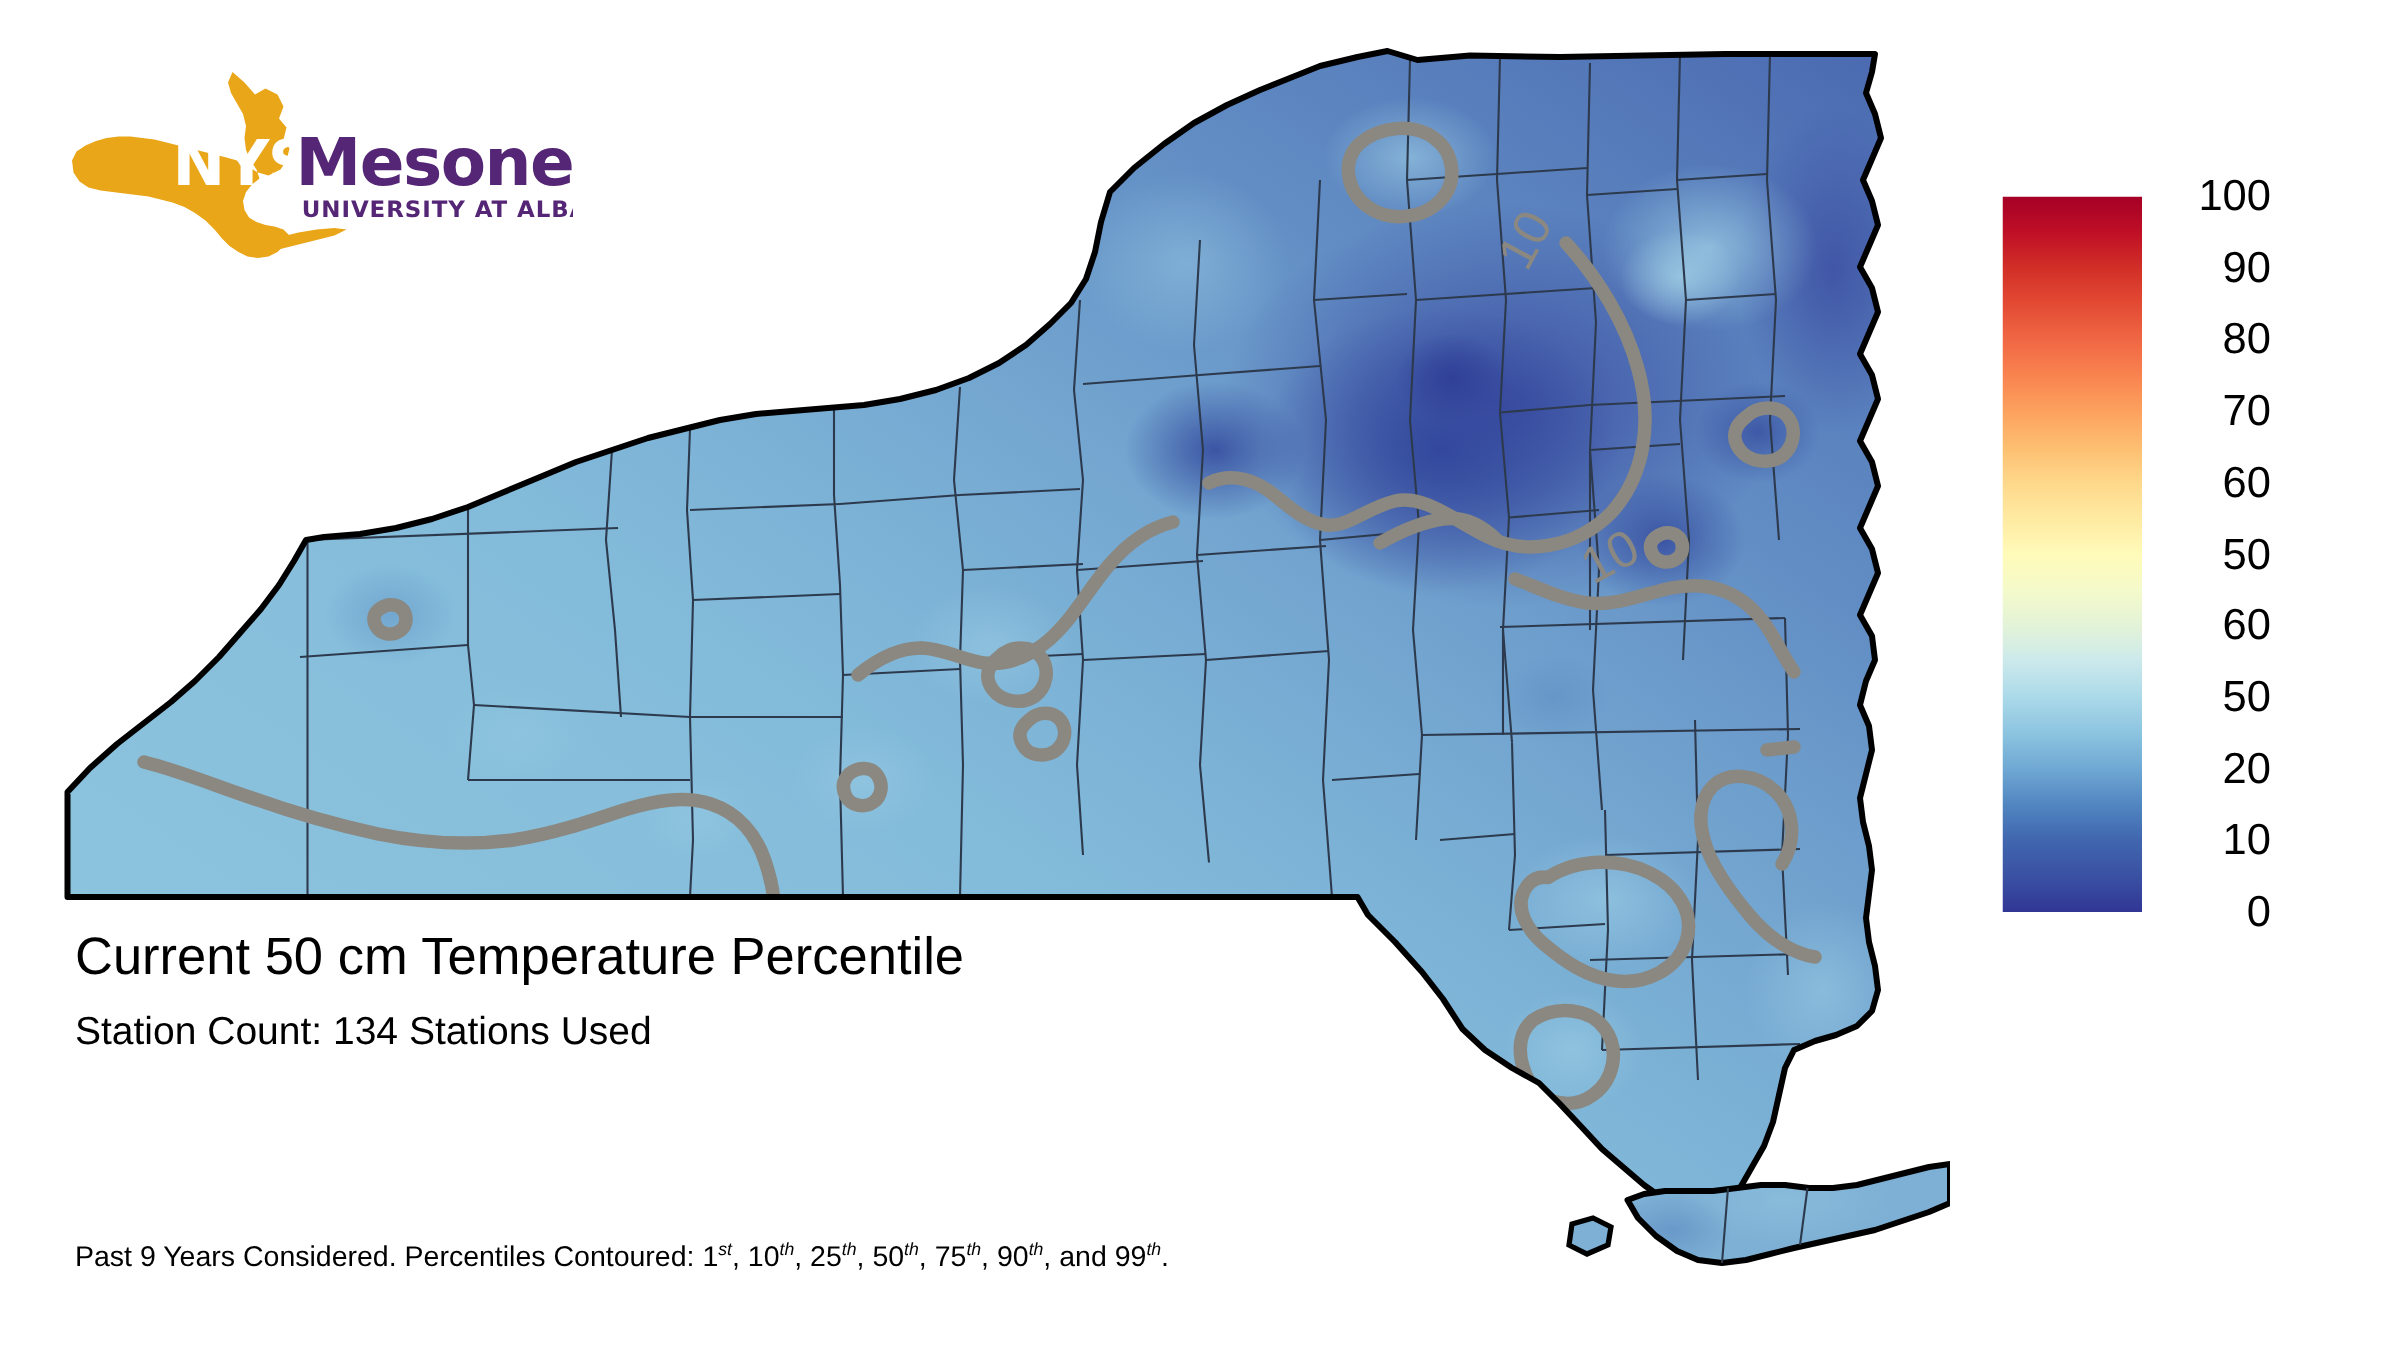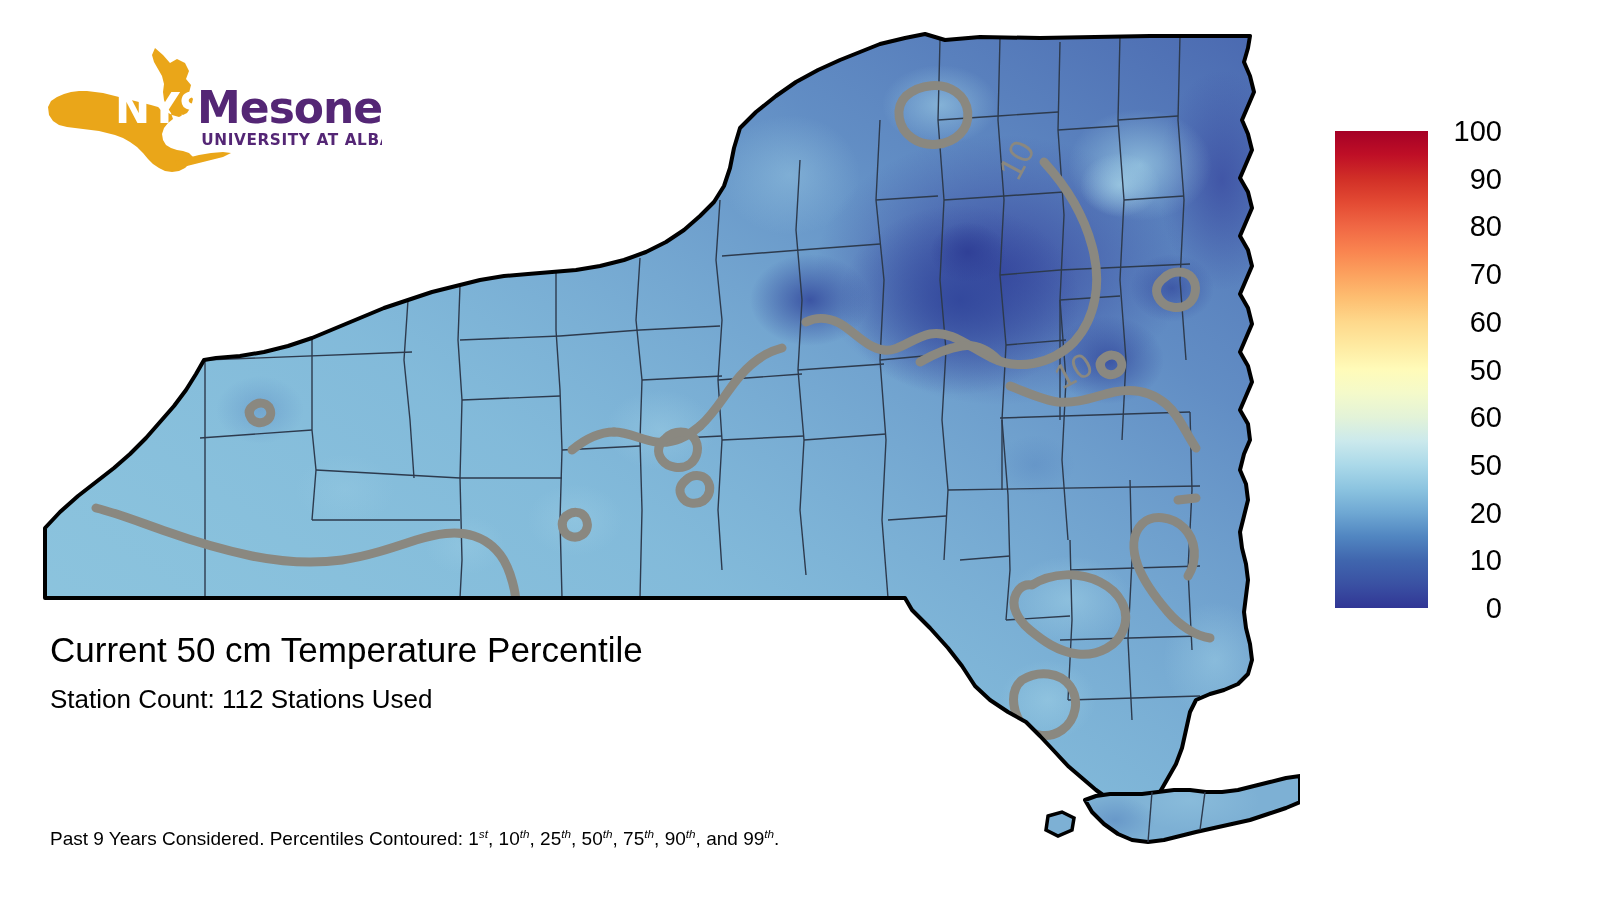--- a/index.html
+++ b/index.html
@@ -39,34 +39,33 @@
     border: 0;
   }
   #cbar-grad { width: 100%; height: 100%; }
   #cbar-ticks {
     position: absolute;
     left: 1440px; top: 131px;
     width: 110px; height: 477px;
   }
   .cbar-tick {
     position: absolute;
-    left: 0; width: 62px;
+    left: 12px; width: 62px;
     text-align: right;
     font-size: 29px;
     line-height: 1;
     color: #000000;
     font-family: "Liberation Sans", sans-serif;
   }
 
   
   #caption {
     position: absolute;
     left: 50px; top: 620px;
     width: 1000px;
-    margin-top: 12px;
   }
   #title-main {
     font-size: 35px;
     color: #000;
     line-height: 1.05;
     white-space: nowrap;
   }
   .sub-line {
     font-size: 26px;
     color: #000;
@@ -407,20 +406,20 @@
     <div class="cbar-tick" style="top:224.5px">50</div>
     <div class="cbar-tick" style="top:272.2px">60</div>
     <div class="cbar-tick" style="top:319.9px">50</div>
     <div class="cbar-tick" style="top:367.6px">20</div>
     <div class="cbar-tick" style="top:415.3px">10</div>
     <div class="cbar-tick" style="top:463px">0</div>
   </div>
 
   <div id="caption">
     <div id="title-main">Current 50 cm Temperature Percentile</div>
-    <div class="sub-line" id="sub2">Station Count: 112 Stations Used</div>
+    <div class="sub-line" id="sub2">Station Count: 134 Stations Used</div>
   </div>
 
   <div id="footnote">
     <span>Past 9 Years Considered. Percentiles Contoured: </span><span>1</span><sup>st</sup>, <span>10</span><sup>th</sup>, <span>25</span><sup>th</sup>, <span>50</span><sup>th</sup>, <span>75</span><sup>th</sup>, <span>90</span><sup>th</sup>, and <span>99</span><sup>th</sup><span>.</span>
   </div>
 
 </div>
 
 </body></html>

